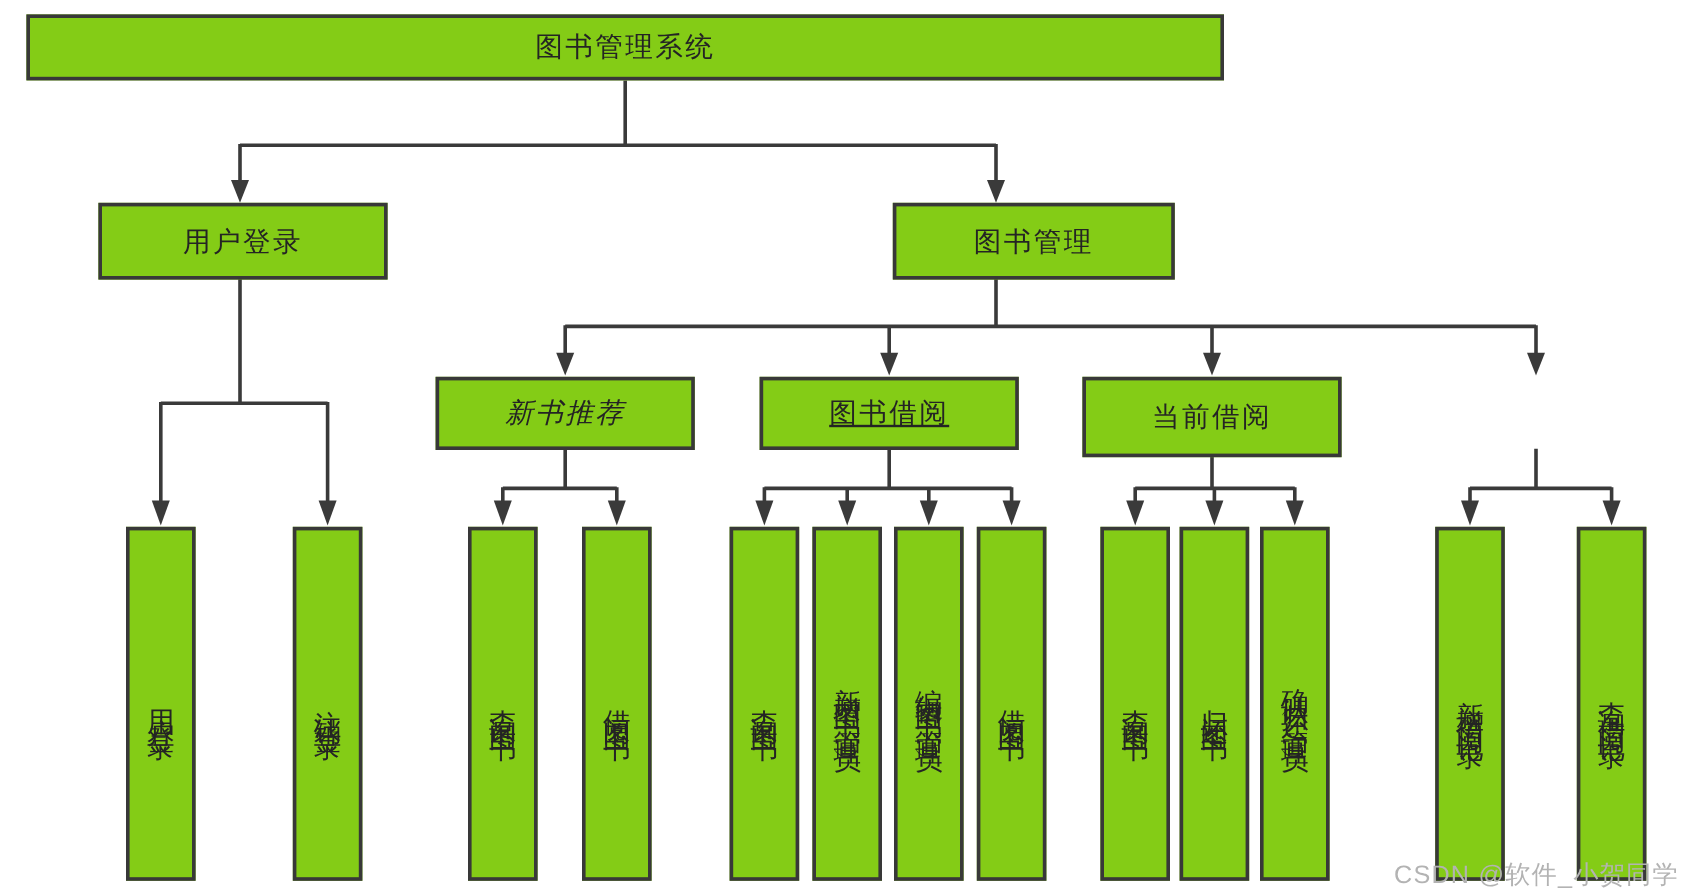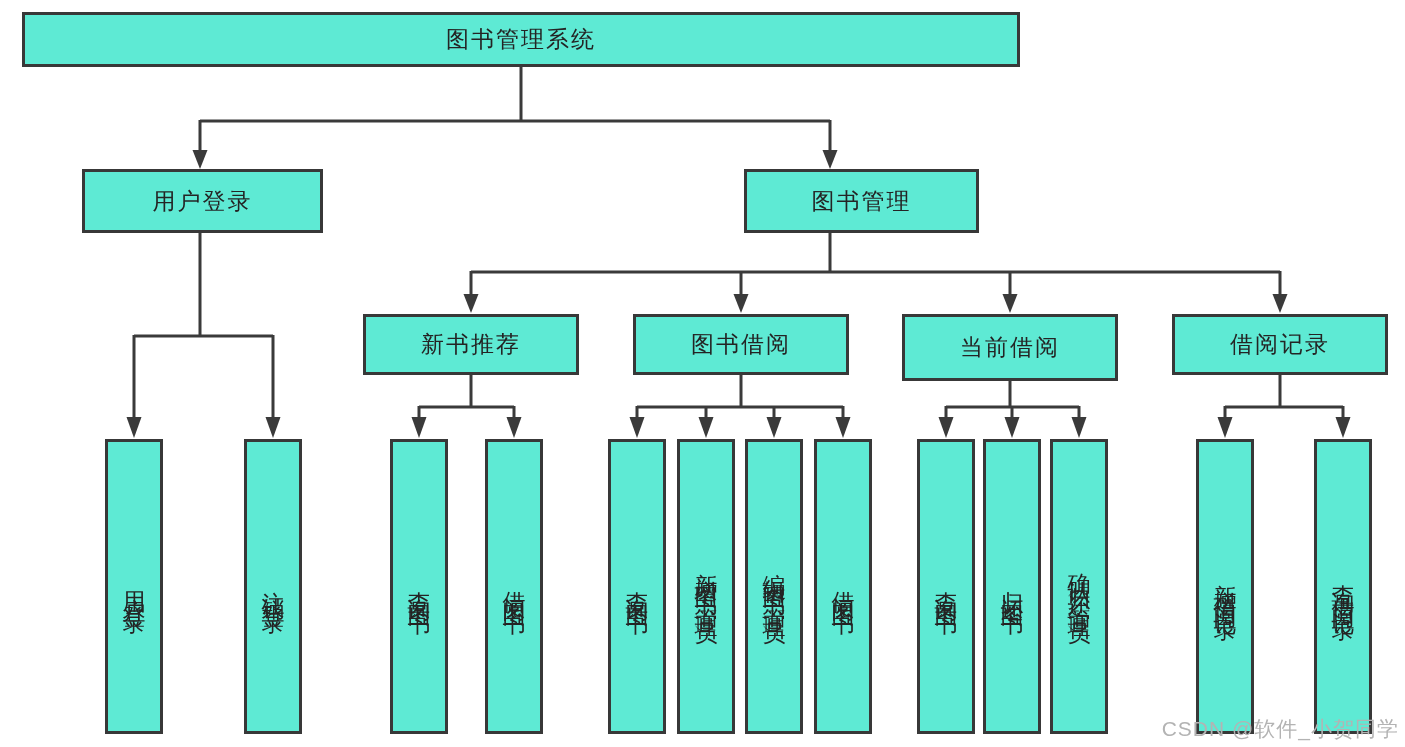--- a/index.html
+++ b/index.html
@@ -29,21 +29,21 @@
     stroke-width: 3;
   }
   .head {
     fill: #3a3a3a;
     stroke: none;
   }
   .box {
     position: absolute;
     box-sizing: border-box;
     border: 3px solid #383838;
-    background: #5eead4;
+    background: #84cc16;
     color: #242424;
     display: flex;
     align-items: center;
     justify-content: center;
     font-size: 23px;
     letter-spacing: 2px;
     white-space: nowrap;
   }
   .vbox {
     writing-mode: vertical-rl;
@@ -126,24 +126,23 @@
     <polygon class="head" points="1071.5,417 1086.5,417 1079,438"></polygon>
     <polygon class="head" points="1217.5,417 1232.5,417 1225,438"></polygon>
     <polygon class="head" points="1335.5,417 1350.5,417 1343,438"></polygon>
   </svg>
 
   <div class="box" style="left:22px; top:12px; width:998px; height:55px;">图书管理系统</div>
 
   <div class="box" style="left:82px; top:169px; width:241px; height:64px;">用户登录</div>
   <div class="box" style="left:712px; top:169px; width:235px; height:64px;margin-left:32px;">图书管理</div>
 
-  <div class="box" style="left:363px; top:314px; width:216px; height:61px;">新书推荐</div>
-  <div class="box" style="left:633px; top:314px; width:216px; height:61px;">图书借阅</div>
+  <div class="box" style="left:363px; top:314px; width:216px; height:61px;font-style:italic;">新书推荐</div>
+  <div class="box" style="left:633px; top:314px; width:216px; height:61px;text-decoration:underline;">图书借阅</div>
   <div class="box" style="left:902px; top:314px; width:216px; height:67px;">当前借阅</div>
-  <div class="box" style="left:1172px; top:314px; width:216px; height:61px;">借阅记录</div>
 
   <div class="box vbox" style="left:105px; top:439px; width:58px; height:295px;">用户登录</div>
   <div class="box vbox" style="left:244px; top:439px; width:58px; height:295px;">注销登录</div>
 
   <div class="box vbox" style="left:390px; top:439px; width:58px; height:295px;">查询图书</div>
   <div class="box vbox" style="left:485px; top:439px; width:58px; height:295px;">借阅图书</div>
 
   <div class="box vbox" style="left:608px; top:439px; width:58px; height:295px;">查询图书</div>
   <div class="box vbox" style="left:677px; top:439px; width:58px; height:295px;">新增图书（管理员）</div>
   <div class="box vbox" style="left:745px; top:439px; width:58px; height:295px;">编辑图书（管理员）</div>

